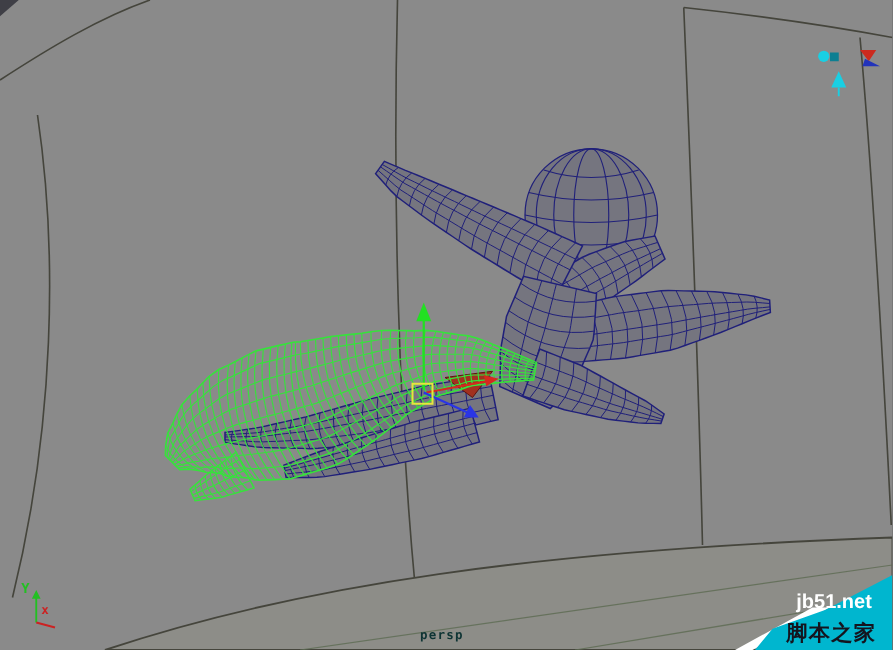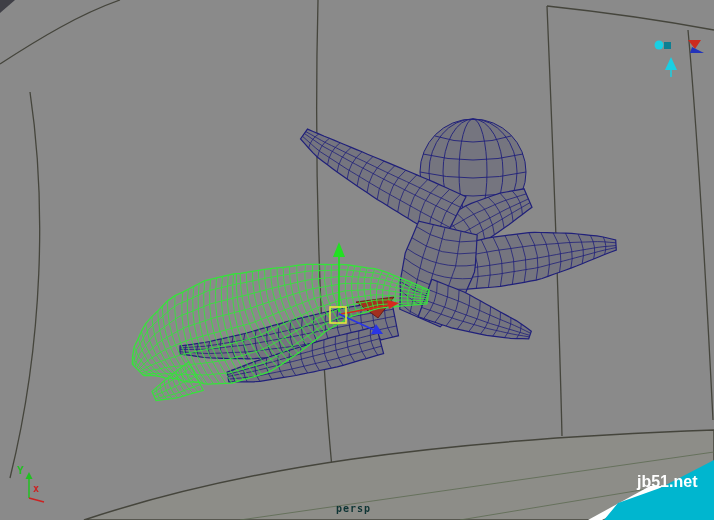--- a/index.html
+++ b/index.html
@@ -260,13 +260,14 @@
       </g>
       <g>
         <polygon points="588,520 650,486 664,486 602,520" fill="#ffffff"></polygon>
         <polygon points="604,520 714,520 714,460 660,488 618,503" fill="#00b6cf"></polygon>
       </g>
     </svg>
   <span class="label camera-label" style="color: rgb(14, 52, 52); text-align: right;">persp</span>
   <span class="label axis-y-label" style="color: rgb(34, 192, 34);">Y</span>
   <span class="label axis-x-label" style="color: rgb(204, 34, 34);">x</span>
   <span class="label wm-site" style="color: rgb(255, 255, 255);">jb51.net</span>
+  <span class="label wm-brand" style="color: rgb(20, 20, 30);">脚本之家</span>
 </div>
 
 </body></html>

